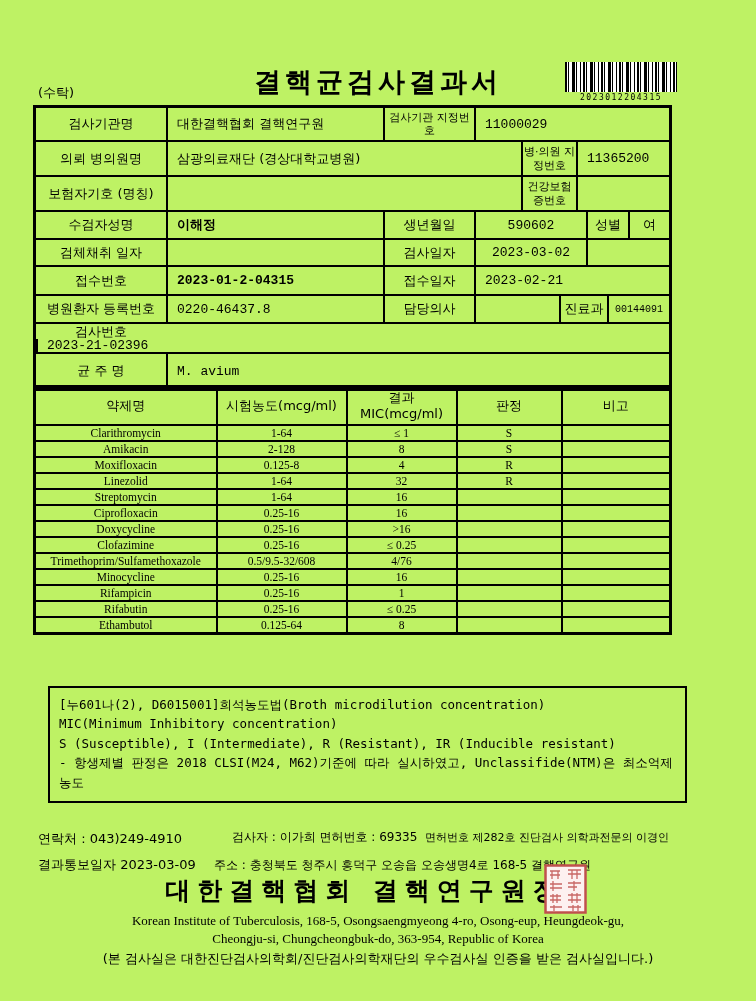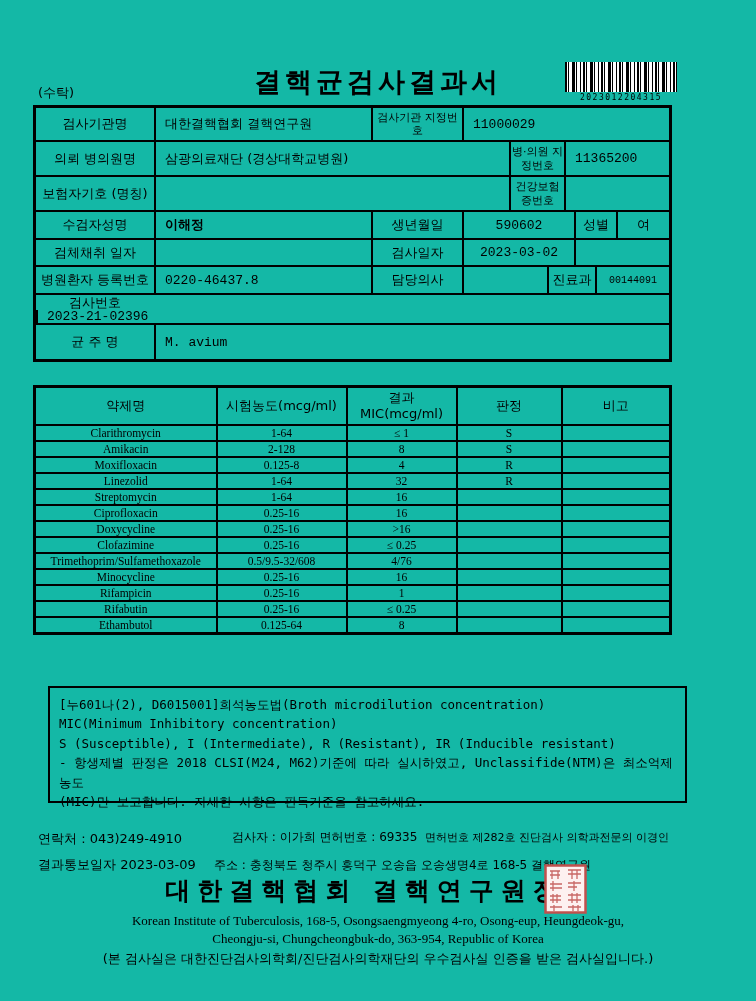--- a/index.html
+++ b/index.html
@@ -1,16 +1,16 @@
 <!DOCTYPE html>
 <html><head>
 <meta charset="utf-8">
 <style>
   html,body{margin:0;padding:0;background:#e8e8e8;}
-  .page{position:relative;width:756px;height:1001px;background:#14b8a6;color:#000;
+  .page{position:relative;width:756px;height:1001px;background:#bef264;color:#000;
         font-family:"DejaVu Sans",sans-serif;overflow:hidden;}
 
   
   .consign{position:absolute;left:38px;top:84px;font-size:13px;}
   .doc-title{position:absolute;left:0;top:64px;width:100%;text-align:center;
              font-family:"DejaVu Serif",serif;font-size:27px;font-weight:bold;letter-spacing:4px;}
   .barcode{position:absolute;left:565px;top:62px;width:112px;height:30px;
            background:repeating-linear-gradient(90deg,
              #000 0 2px,#fff 2px 3px,#000 3px 4px,#fff 4px 7px,
              #000 7px 10px,#fff 10px 11px,#000 11px 12px,#fff 12px 15px,
@@ -22,21 +22,21 @@
   .info{position:absolute;left:33px;top:105px;width:639px;border:3px solid #000;box-sizing:border-box;}
   .irow{display:flex;border-top:2px solid #000;}
   .irow:first-child{border-top:none;}
   .ic{border-left:2px solid #000;box-sizing:border-box;display:flex;align-items:center;overflow:hidden;}
   .ic:first-child{border-left:none;}
   .lab{justify-content:center;font-size:13px;text-align:center;}
   .lab2{justify-content:center;font-size:11px;line-height:1.2;text-align:center;}
   .val{padding-left:9px;font-size:13px;}
   .mono{font-family:"Liberation Mono","DejaVu Sans Mono",monospace;}
   .b{font-weight:bold;}
-  .w130{width:118px;border-radius:9px;}.w217{width:217px;}.w91{width:91px;}.w112{width:112px;}
+  .w130{width:130px;border-radius:9px;}.w217{width:217px;}.w91{width:91px;}.w112{width:112px;}
   .w355{width:355px;}.w55{width:55px;}.w42{width:42px;}.w85{width:85px;}.w48{width:48px;}
   .fx{flex:1;}
   .h32{height:32px;}.h33{height:33px;}.h25{height:25px;}.h26{height:26px;}
   .h27{height:27px;}.h28{height:28px;flex-direction:column;}.h34{height:34px;}
   .sm{font-size:10px;}
 
   
   .drug{position:absolute;left:33px;top:385px;width:639px;border-collapse:collapse;
         table-layout:fixed;}
   .drug,.drug th,.drug td{border:2px solid #000;}
@@ -102,20 +102,26 @@
       <div class="ic lab mono w112">590602</div>
       <div class="ic lab w42">성별</div>
       <div class="ic lab fx">여</div>
     </div>
     <div class="irow h25">
       <div class="ic lab w130">검체채취 일자</div>
       <div class="ic val w217"></div>
       <div class="ic lab w91">검사일자</div>
       <div class="ic lab mono w112">2023-03-02</div>
       <div class="ic fx"></div>
+    </div>
+    <div class="irow h27">
+      <div class="ic lab w130">접수번호</div>
+      <div class="ic val mono b w217">2023-01-2-04315</div>
+      <div class="ic lab w91">접수일자</div>
+      <div class="ic val mono fx">2023-02-21</div>
     </div>
     <div class="irow h26">
       <div class="ic lab w130">병원환자 등록번호</div>
       <div class="ic val mono w217">0220-46437.8</div>
       <div class="ic lab w91">담당의사</div>
       <div class="ic val w85"></div>
       <div class="ic lab w48">진료과</div>
       <div class="ic lab mono sm fx">00144091</div>
     </div>
     <div class="irow h28">
@@ -256,21 +262,20 @@
           <td></td>
         </tr>
       </tbody>
   </table>
 
   <div class="note">
     <div>[누601나(2), D6015001]희석농도법(Broth microdilution concentration)</div>
     <div>MIC(Minimum Inhibitory concentration)</div>
     <div>S (Susceptible), I (Intermediate), R (Resistant), IR (Inducible resistant)</div>
     <div>- 항생제별 판정은 2018 CLSI(M24, M62)기준에 따라 실시하였고, Unclassifide(NTM)은 최소억제농도</div>
-    <div>(MIC)만 보고합니다. 자세한 사항은 판독기준을 참고하세요.</div>
   </div>
 
   <div class="f-abs contact">연락처 : 043)249-4910</div>
   <div class="f-abs examiner">검사자 : 이가희  면허번호 : 69335</div>
   <div class="f-abs license">면허번호 제282호 진단검사 의학과전문의 이경인</div>
   <div class="f-abs report-date">결과통보일자   2023-03-09</div>
   <div class="f-abs address">주소 : 충청북도 청주시 흥덕구 오송읍 오송생명4로 168-5 결핵연구원</div>
   <div class="f-abs org-title">대한결핵협회  결핵연구원장</div>
 
   <svg class="stamp" viewBox="0 0 43 50">

